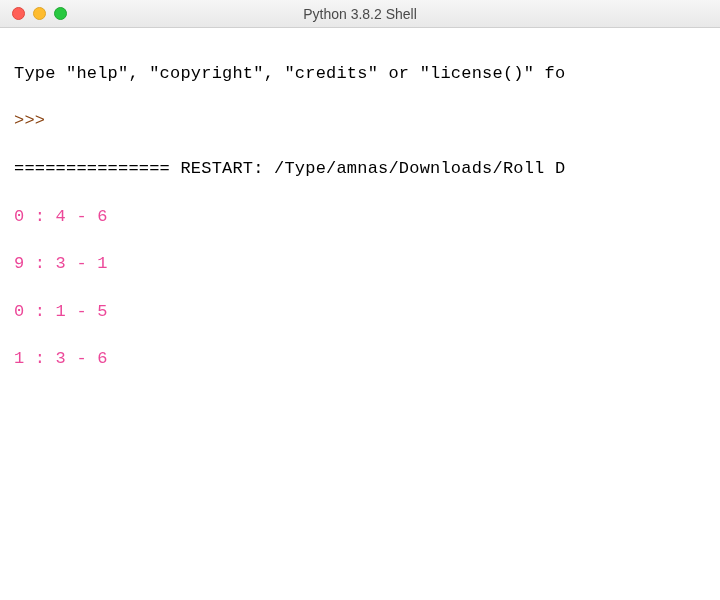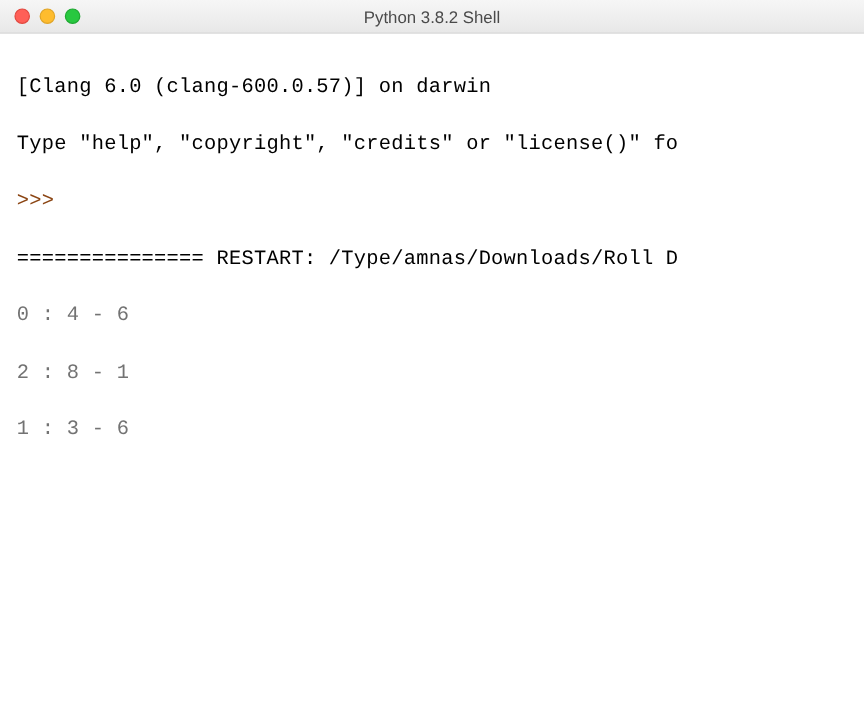--- a/index.html
+++ b/index.html
@@ -53,39 +53,39 @@
       overflow: hidden;
       letter-spacing: 0.2px;
     }
     .line {
       display: block;
     }
     .prompt {
       color: #8b4513;
     }
     .output {
-      color: #737373;
+      color: #ec4899;
     }
   </style>
 </head>
 <body>
 
 <div class="titlebar">
   <div class="traffic-lights">
     <div class="traffic-light tl-close"></div>
     <div class="traffic-light tl-min"></div>
     <div class="traffic-light tl-max"></div>
   </div>
   <div class="title">Python 3.8.2 Shell</div>
 </div>
 
 <div class="terminal">
-<span class="line">[Clang 6.0 (clang-600.0.57)] on darwin</span>
 <span class="line">Type "help", "copyright", "credits" or "license()" fo</span>
 <span class="line"><span class="prompt">&gt;&gt;&gt;</span></span>
 <span class="line">=============== RESTART: /Type/amnas/Downloads/Roll D</span>
 <span class="line output">0 : 4 - 6</span>
-<span class="line output">2 : 8 - 1</span>
+<span class="line output">9 : 3 - 1</span>
+<span class="line output">0 : 1 - 5</span>
 <span class="line output">1 : 3 - 6</span>
 
 
 
 </div>
 
 </body></html>

